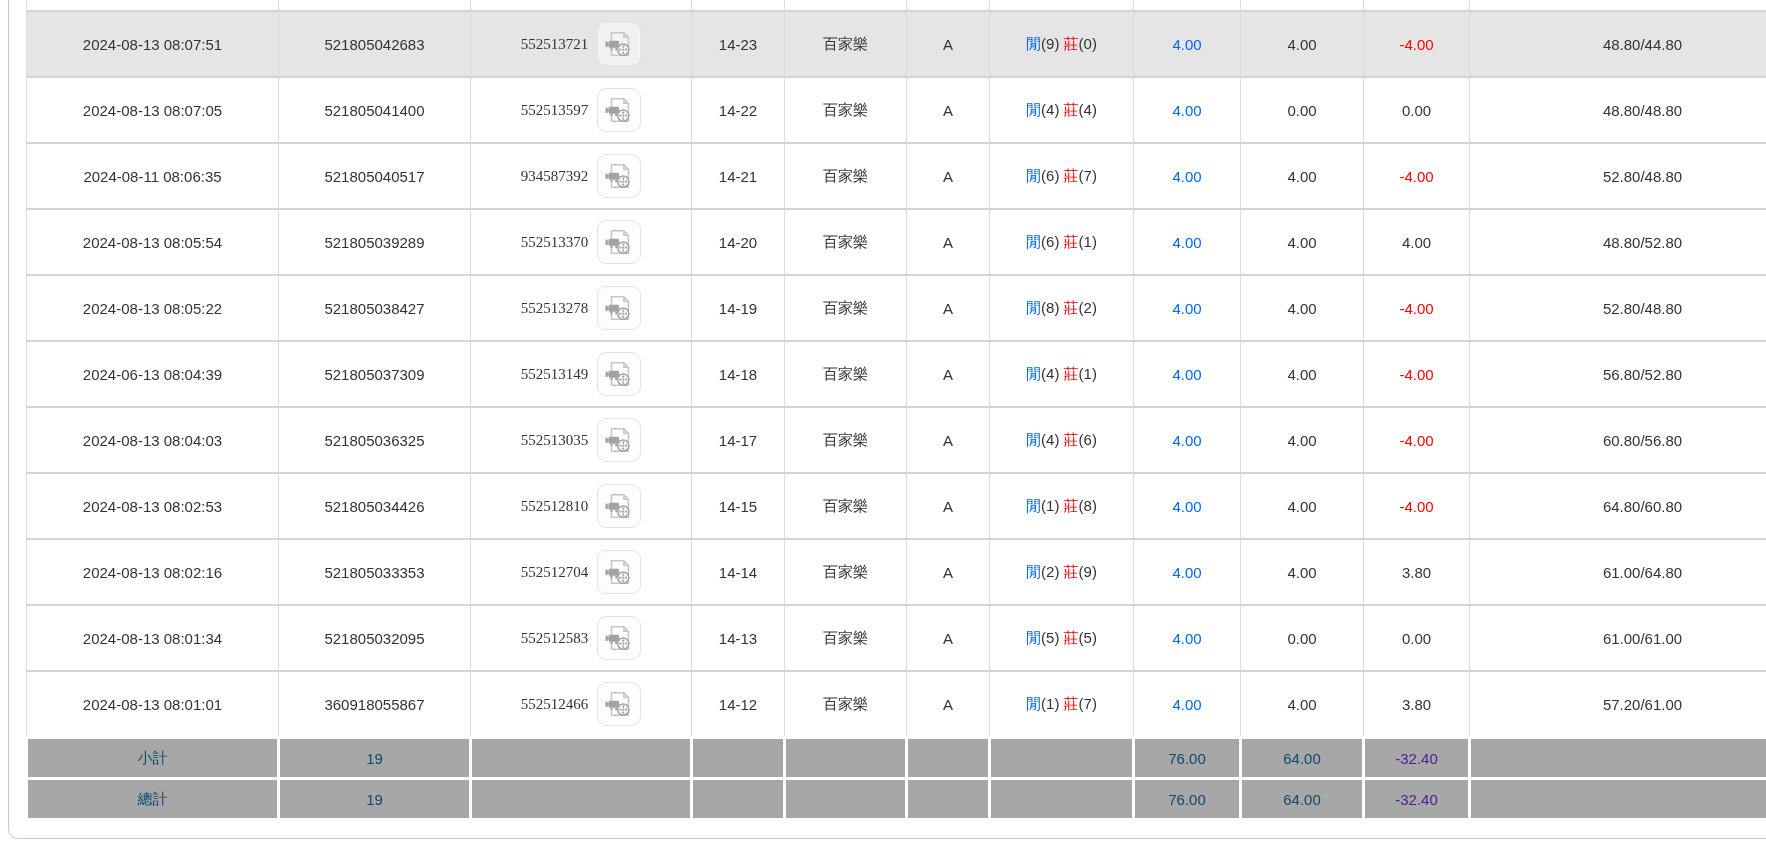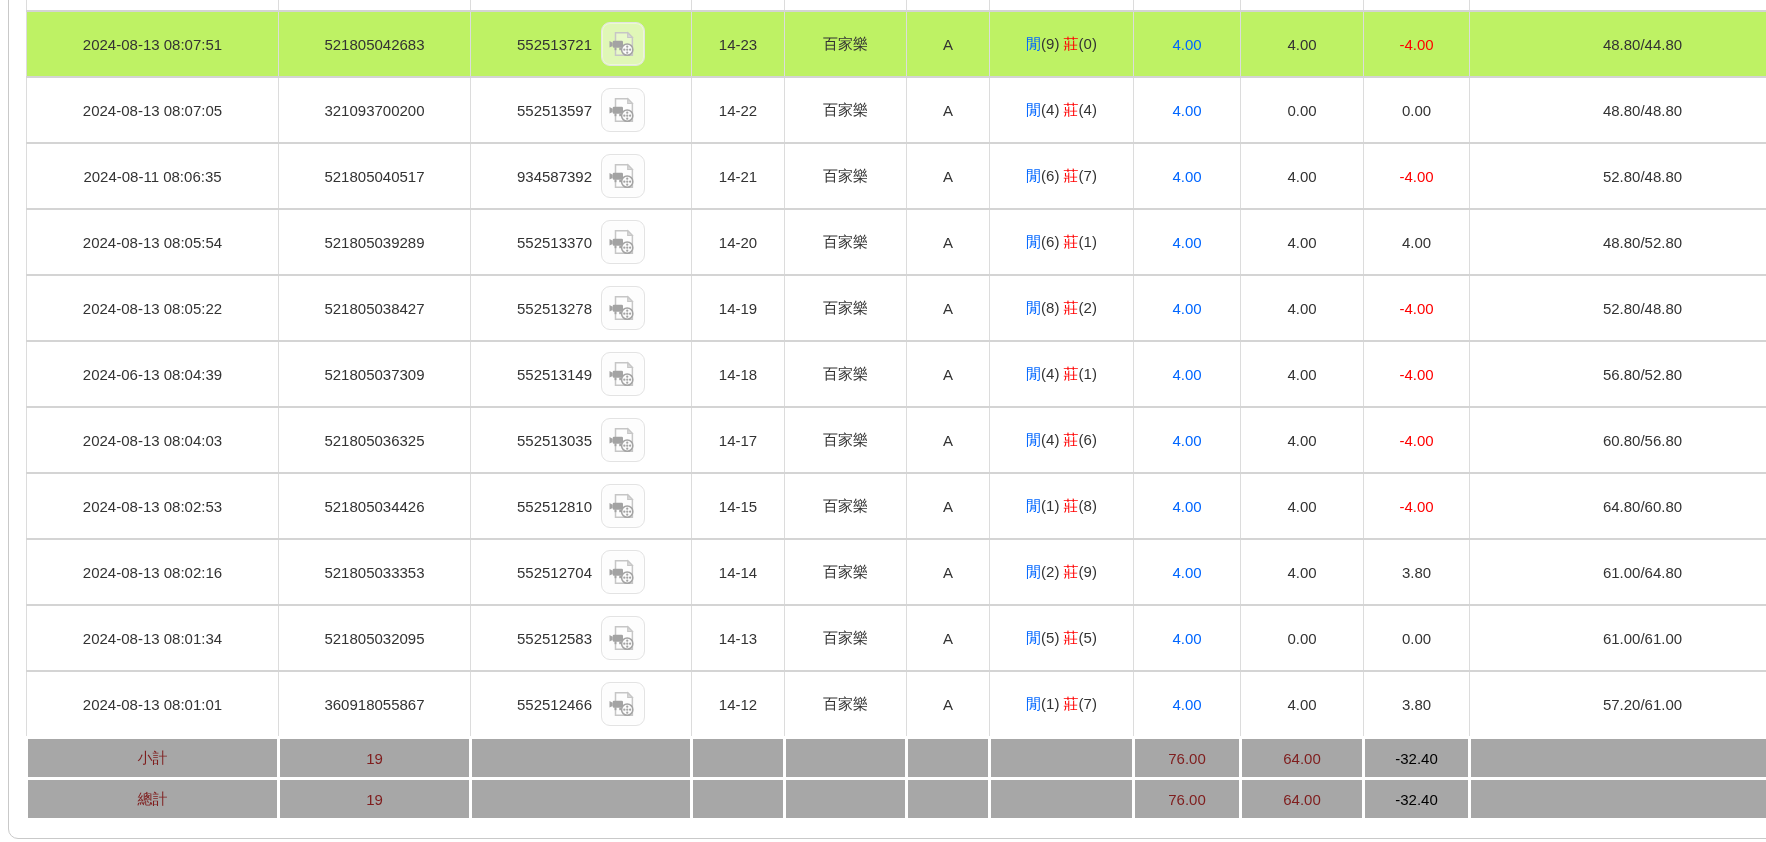--- a/index.html
+++ b/index.html
@@ -19,39 +19,39 @@
     font-size:15px;color:#333;
   }
   td{
     border-left:1px solid #dcdcdc;border-right:1px solid #dcdcdc;
     border-bottom:2px solid #d4d4d4;border-top:2px solid #d4d4d4;
     text-align:center;vertical-align:middle;padding:0;
     white-space:nowrap;overflow:hidden;background:#fff;
   }
   tr.data-row td{height:64px;}
   tr.partial-row td{height:64px;}
-  tr.highlight td{background:#bef264;}
+  tr.highlight td{background:#e5e5e5;}
   .blue{color:#0066ff;}
   .red{color:#ff0000;}
   .dark{color:#333;}
   
-  .round-wrap{display:flex;align-items:center;justify-content:center;gap:9px;}
+  .round-wrap{display:flex;align-items:center;justify-content:center;gap:9px;font-family:Liberation Serif, serif;}
   .replay-btn{
     width:44px;height:44px;border:1px solid #e3e3e3;border-radius:9px;
     background:rgba(252,252,252,0.55);display:flex;align-items:center;justify-content:center;
     cursor:pointer;box-shadow:0 0 0 1px rgba(255,255,255,0.4) inset;
   }
   .replay-btn svg{display:block;}
   
   tr.footer-row td{
-    background:#a7a7a7;color:#7f1d1d;height:38px;
+    background:#a7a7a7;color:#0c4a6e;height:38px;
     border:3px solid #ffffff;font-size:15px;
   }
   tr.footer-row:first-of-type td{border-top:2px solid #d4d4d4;}
-  tr.footer-row td.red{color:#000000;}
+  tr.footer-row td.red{color:#4c1d95;}
 </style>
 </head>
 <body>
 
 <div class="panel"></div>
 
 <table class="records">
   <colgroup>
     <col style="width:252px">
       <col style="width:192px">
@@ -110,21 +110,21 @@
         <td><span>百家樂</span></td>
         <td><span>A</span></td>
         <td><span class="blue">閒</span><span class="dark">(9)</span> <span class="red">莊</span><span class="dark">(0)</span></td>
         <td><span class="blue">4.00</span></td>
         <td><span>4.00</span></td>
         <td><span class="red">-4.00</span></td>
         <td><span>48.80/44.80</span></td>
       </tr>
       <tr class="data-row">
         <td><span>2024-08-13 08:07:05</span></td>
-        <td><span>321093700200</span></td>
+        <td><span>521805041400</span></td>
         <td>
           <div class="round-wrap">
             <span>552513597</span>
             <button class="replay-btn">
               <svg width="30" height="30" viewBox="0 0 32 32">
 
     <path d="M8 4 h13 l5 5 v19 h-18 z" fill="#ffffff" fill-opacity="0.25" stroke="#c6c6c6" stroke-width="1.6"></path>
     <path d="M21 4 l5 5 h-5 z" fill="#d9d9d9" stroke="#c6c6c6" stroke-width="1.2"></path>
 
     <rect x="5" y="12.5" width="11" height="7.5" rx="1.4" fill="#a3a3a3"></rect>

